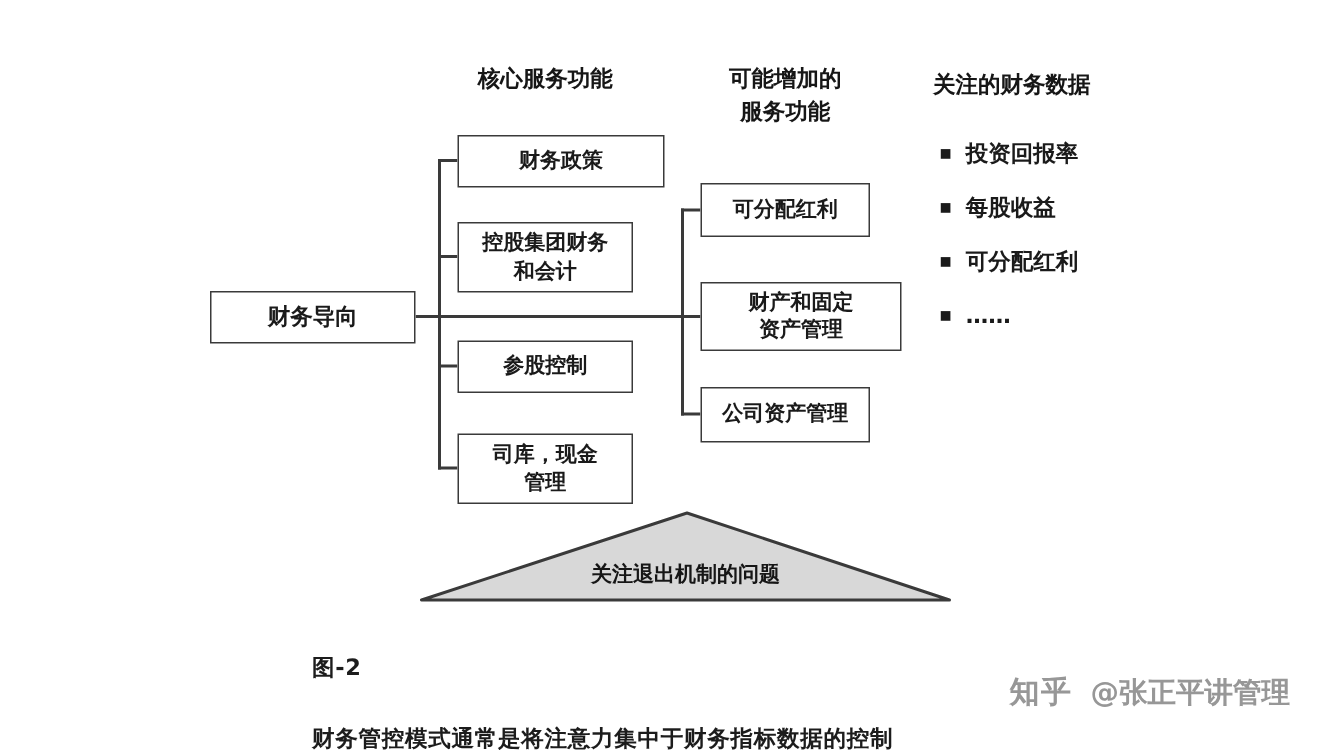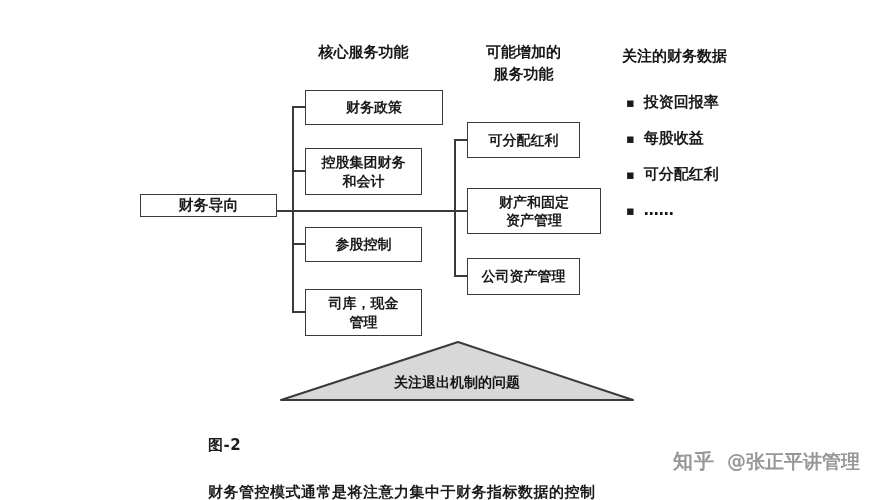--- a/index.html
+++ b/index.html
@@ -50,21 +50,21 @@
   <div class="line" style="left:277px;top:210px;width:190px;height:2px;"></div>
   <div class="line" style="left:292px;top:106px;width:2px;height:207px;"></div>
   <div class="line" style="left:292px;top:106px;width:13px;height:2px;"></div>
   <div class="line" style="left:292px;top:170px;width:13px;height:2px;"></div>
   <div class="line" style="left:292px;top:243px;width:13px;height:2px;"></div>
   <div class="line" style="left:292px;top:311px;width:13px;height:2px;"></div>
   <div class="line" style="left:454px;top:139px;width:2px;height:138px;"></div>
   <div class="line" style="left:454px;top:139px;width:13px;height:2px;"></div>
   <div class="line" style="left:454px;top:275px;width:13px;height:2px;"></div>
 
-  <div class="node" style="left:140px;top:194px;width:137px;height:23px;font-size:15px;">财务导向</div>
+  <div class="node" style="left:140px;top:194px;width:137px;height:35px;font-size:15px;">财务导向</div>
 
   <div class="node" style="left:305px;top:90px;width:138px;height:35px;">财务政策</div>
   <div class="node" style="left:305px;top:148px;width:117px;height:47px;">控股集团财务
 和会计</div>
   <div class="node" style="left:305px;top:289px;width:117px;height:47px;">司库，现金
 管理</div>
   <div class="node" style="left:305px;top:227px;width:117px;height:35px;">参股控制</div>
 
   <div class="node" style="left:467px;top:122px;width:113px;height:36px;">可分配红利</div>
   <div class="node" style="left:467px;top:188px;width:134px;height:46px;">财产和固定

